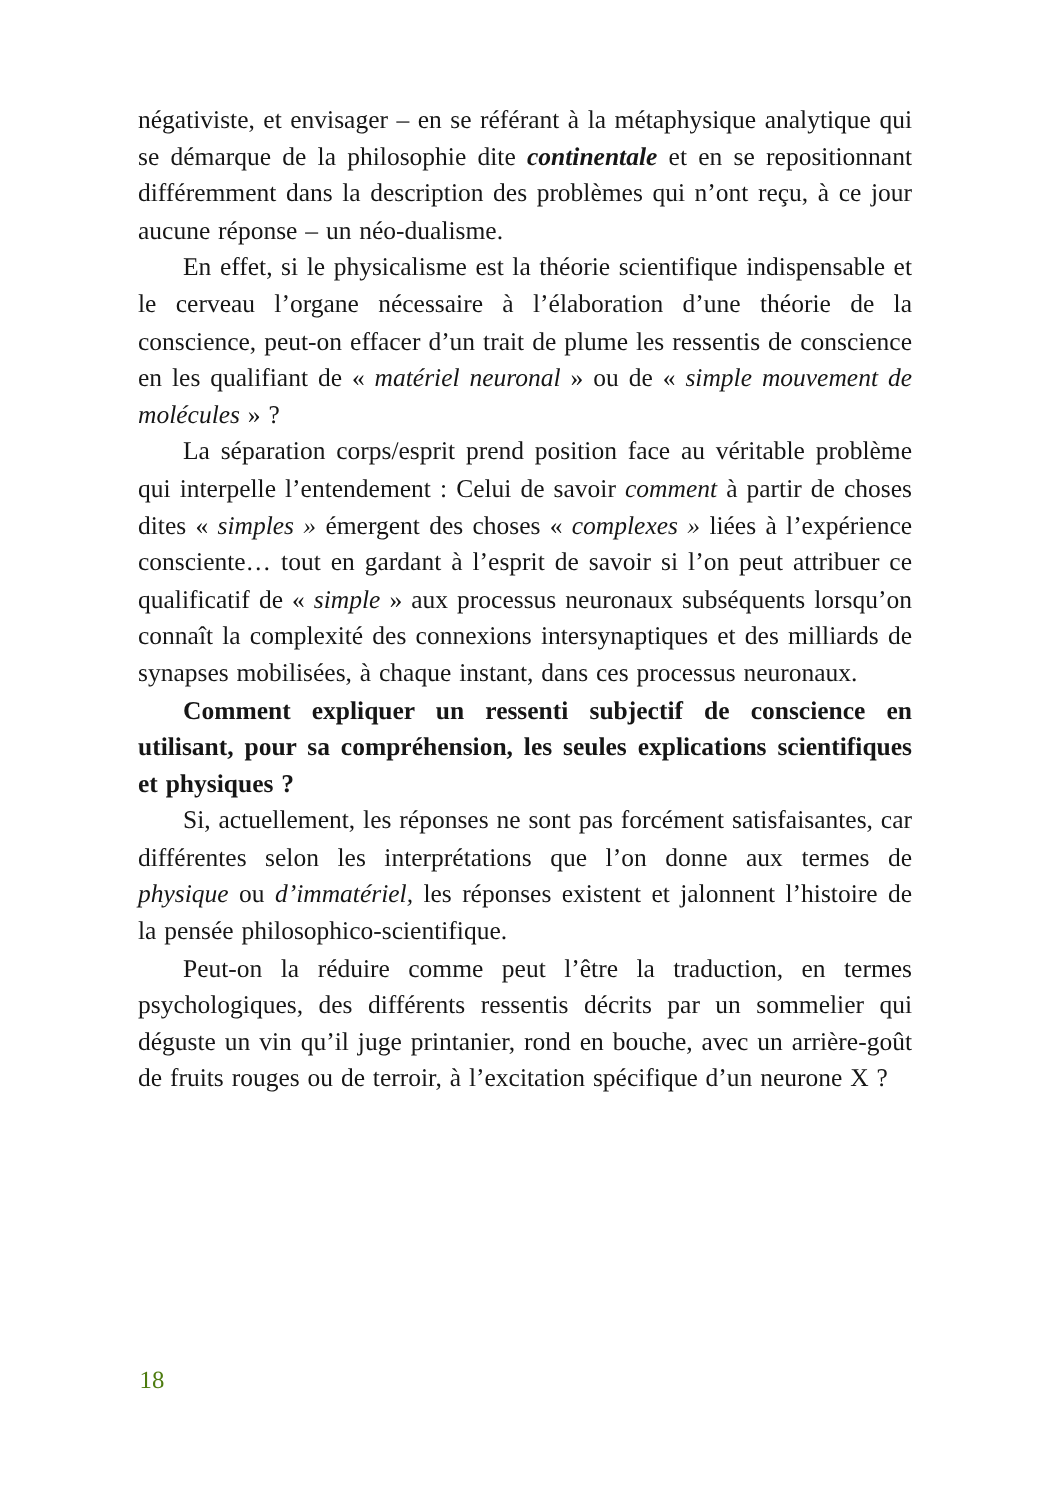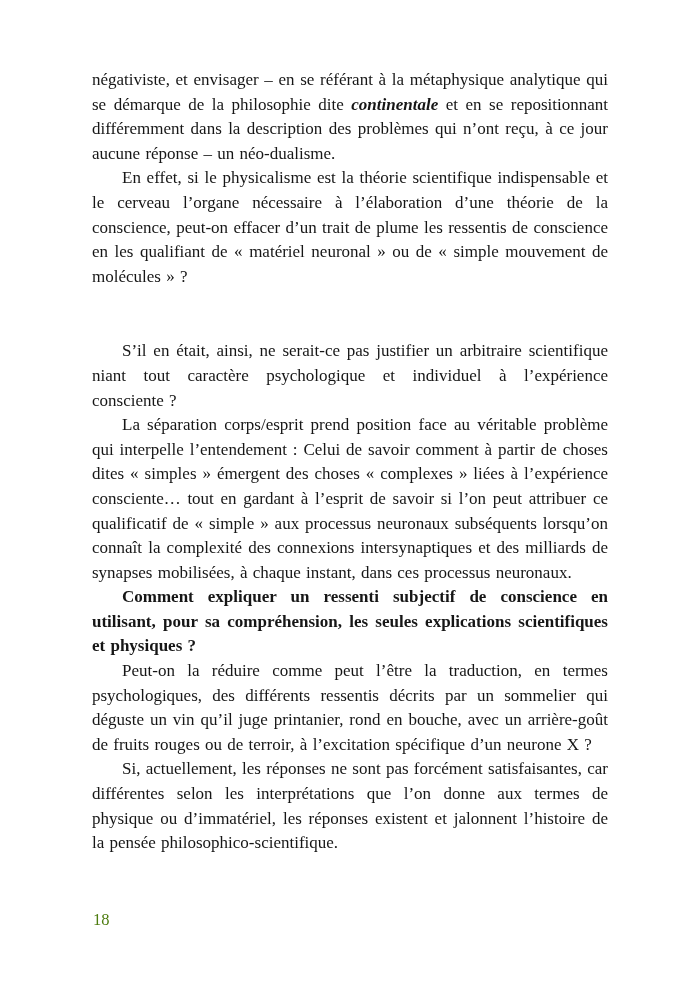--- a/index.html
+++ b/index.html
@@ -26,48 +26,47 @@
     font-size: 17px;
     line-height: 24.6px;
     text-align: justify;
     text-indent: 30px;
     word-spacing: 1px;
   }
   .para.noindent { text-indent: 0; }
   .para.gap-xl { margin-top: 50px; }
   .para.gap-md { }
   .para.bold { font-weight: bold; }
-  .i  { }
+  .i  { font-style: italic; }
   .bi { font-style: italic; font-weight: bold; }
   .page-number {
     position: absolute;
     left: 93px;
     top: 910px;
     font-size: 16.5px;
     color: #4d7c0f;
   }
 </style>
 </head>
 <body>
 
 <div class="page">
 
   <div class="text-block">
 
     <p class="para noindent"><span>négativiste, et envisager – en se référant à la métaphysique analytique qui se démarque de la philosophie dite </span><span class="bi">continentale</span><span> et en se repositionnant différemment dans la description des problèmes qui n’ont reçu, à ce jour aucune réponse – un néo-dualisme.</span></p>
 
     <p class="para"><span>En effet, si le physicalisme est la théorie scientifique indispensable et le cerveau l’organe nécessaire à l’élaboration d’une théorie de la conscience, peut-on effacer d’un trait de plume les ressentis de conscience en les qualifiant de «&nbsp;</span><span class="i">matériel neuronal</span><span>&nbsp;» ou de «&nbsp;</span><span class="i">simple mouvement de molécules</span><span>&nbsp;»&nbsp;?</span></p>
 
-    <p class="para gap-xl"><span>S’il en était, ainsi, ne serait-ce pas justifier un arbitraire scientifique niant tout caractère psychologique et individuel à l’expérience consciente&nbsp;?</span></p>
 
     <p class="para"><span>La séparation corps/esprit prend position face au véritable problème qui interpelle l’entendement&nbsp;: Celui de savoir </span><span class="i">comment</span><span> à partir de choses dites «&nbsp;</span><span class="i">simples&nbsp;»</span><span> émergent des choses «&nbsp;</span><span class="i">complexes&nbsp;»</span><span> liées à l’expérience consciente… tout en gardant à l’esprit de savoir si l’on peut attribuer ce qualificatif de «&nbsp;</span><span class="i">simple</span><span>&nbsp;» aux processus neuronaux subséquents lorsqu’on connaît la complexité des connexions intersynaptiques et des milliards de synapses mobilisées, à chaque instant, dans ces processus neuronaux.</span></p>
 
     <p class="para bold gap-md"><span>Comment expliquer un ressenti subjectif de conscience en utilisant, pour sa compréhension, les seules explications scientifiques et physiques&nbsp;?</span></p>
 
+    <p class="para"><span>Si, actuellement, les réponses ne sont pas forcément satisfaisantes, car différentes selon les interprétations que l’on donne aux termes de </span><span class="i">physique</span><span> ou </span><span class="i">d’immatériel,</span><span> les réponses existent et jalonnent l’histoire de la pensée philosophico-scientifique.</span></p>
+
     <p class="para"><span>Peut-on la réduire comme peut l’être la traduction, en termes psychologiques, des différents ressentis décrits par un sommelier qui déguste un vin qu’il juge printanier, rond en bouche, avec un arrière-goût de fruits rouges ou de terroir, à l’excitation spécifique d’un neurone X&nbsp;?</span></p>
-
-    <p class="para"><span>Si, actuellement, les réponses ne sont pas forcément satisfaisantes, car différentes selon les interprétations que l’on donne aux termes de </span><span class="i">physique</span><span> ou </span><span class="i">d’immatériel,</span><span> les réponses existent et jalonnent l’histoire de la pensée philosophico-scientifique.</span></p>
 
   </div>
 
   <div class="page-number">18</div>
 
 </div>
 
 </body></html>

